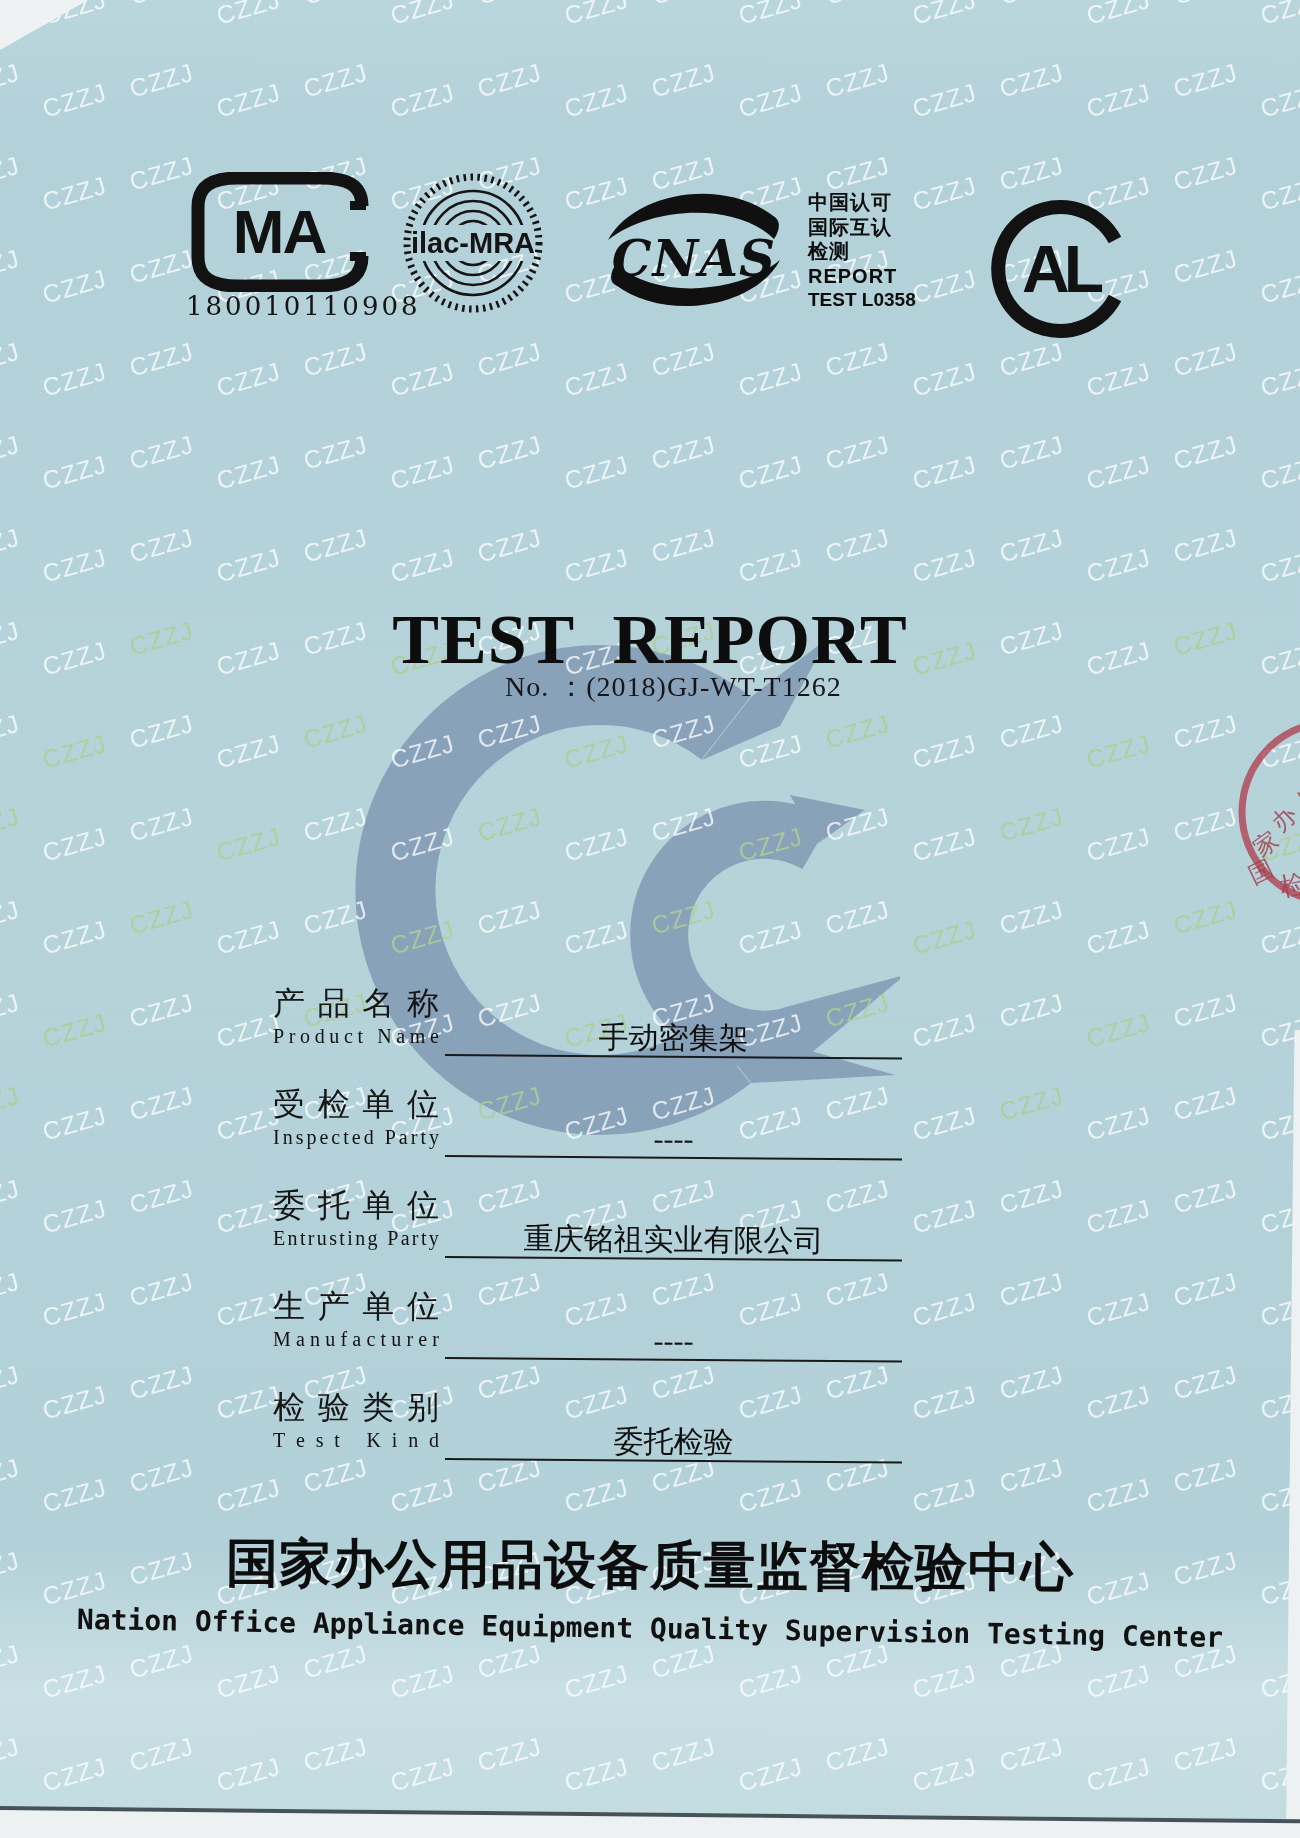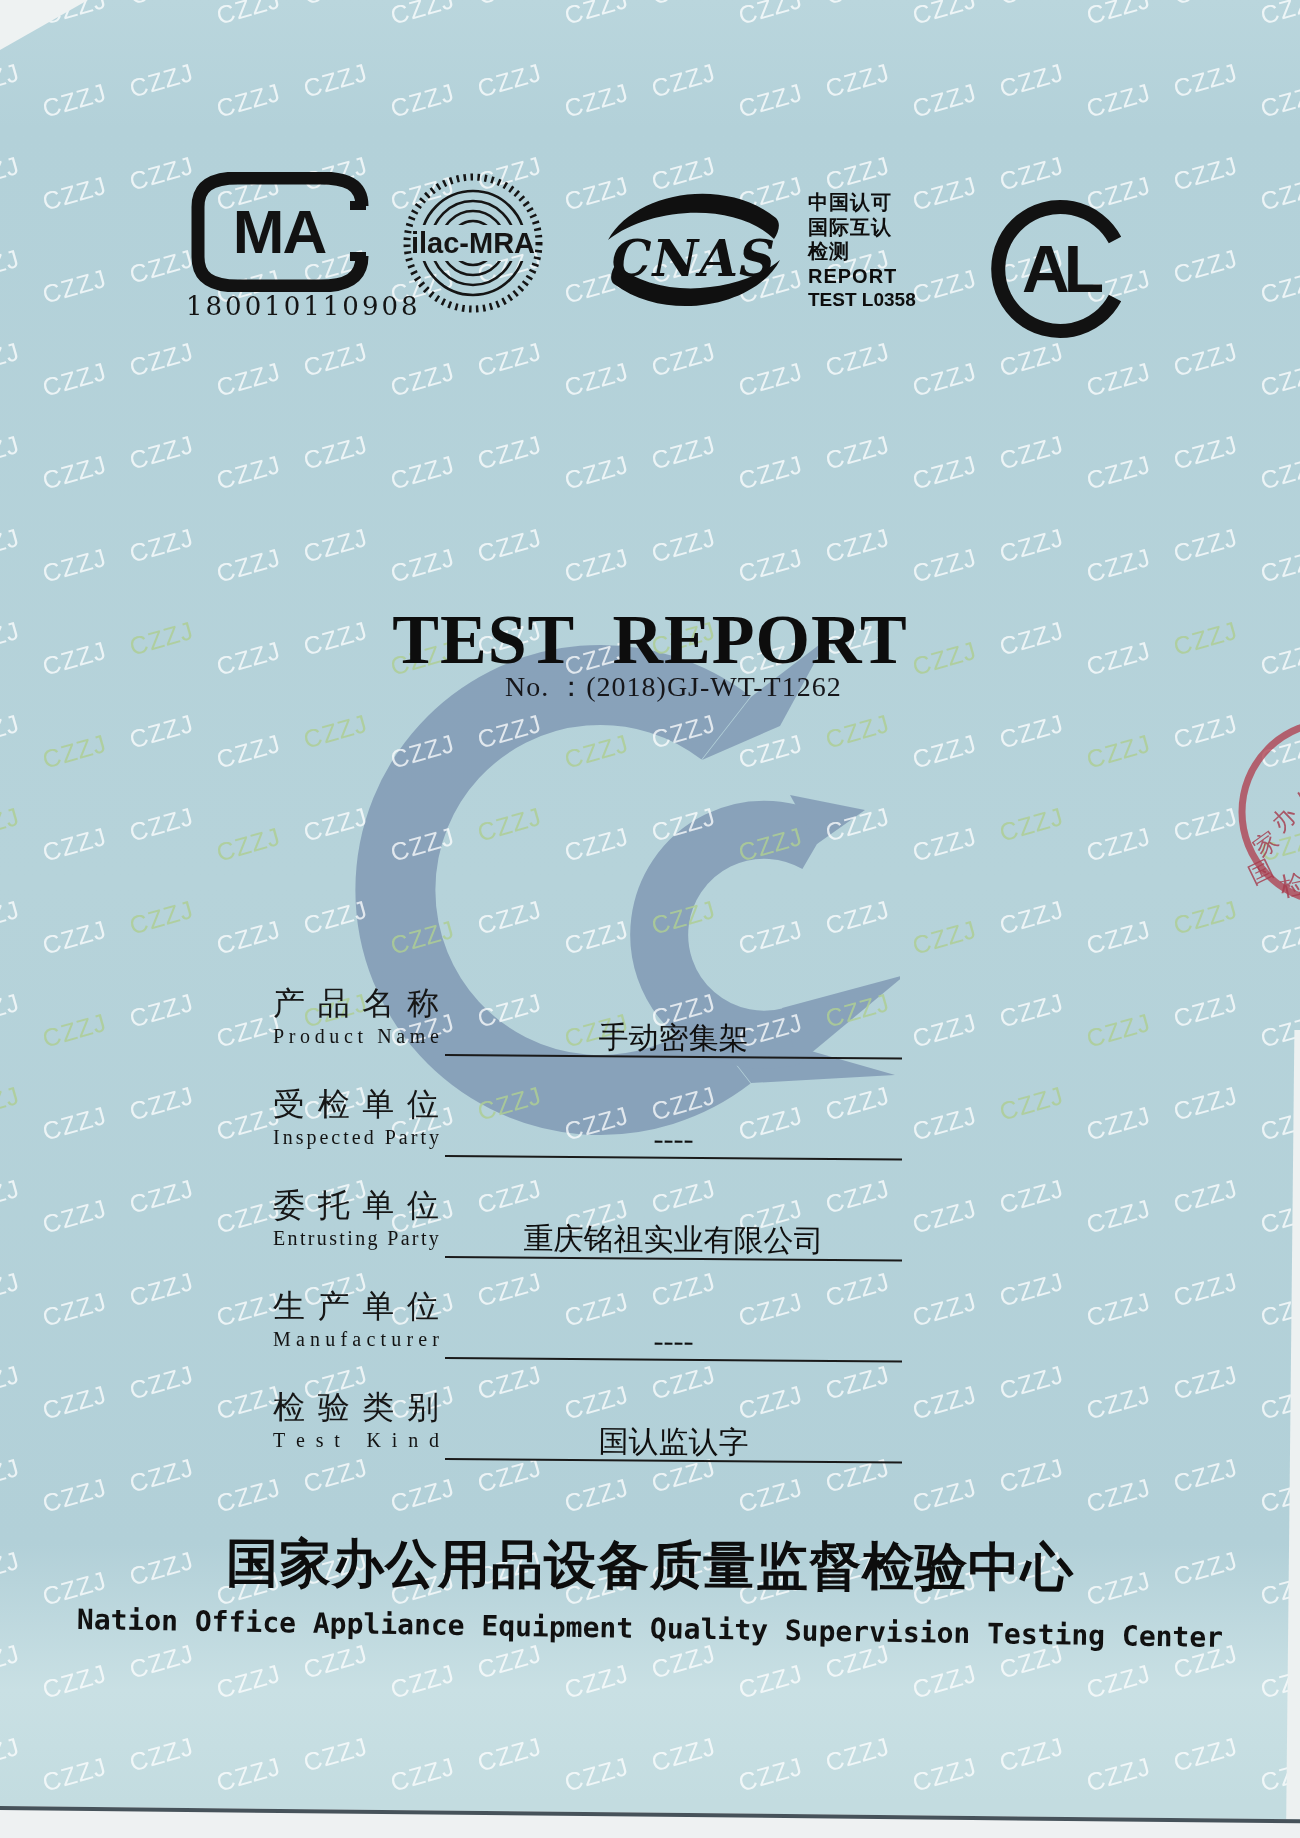--- a/index.html
+++ b/index.html
@@ -593,21 +593,21 @@
             <span>s</span>
             <span>t</span>
             <span>&nbsp;</span>
             <span>K</span>
             <span>i</span>
             <span>n</span>
             <span>d</span>
           </div>
         </div>
         <div class="f-line">
-          <div class="f-value">国认监认字</div>
+          <div class="f-value">委托检验</div>
         </div>
       </div>
     </div>
 
   <div class="footer-cn">国家办公用品设备质量监督检验中心</div>
   <div class="footer-en">Nation Office Appliance Equipment Quality Supervision Testing Center</div>
 
   <div class="stamp" id="stamp">
     <svg width="220" height="340" viewBox="0 0 220 340">
       <circle cx="100" cy="172" r="90" fill="none" stroke="#b04050" stroke-width="7" opacity="0.78"></circle>

